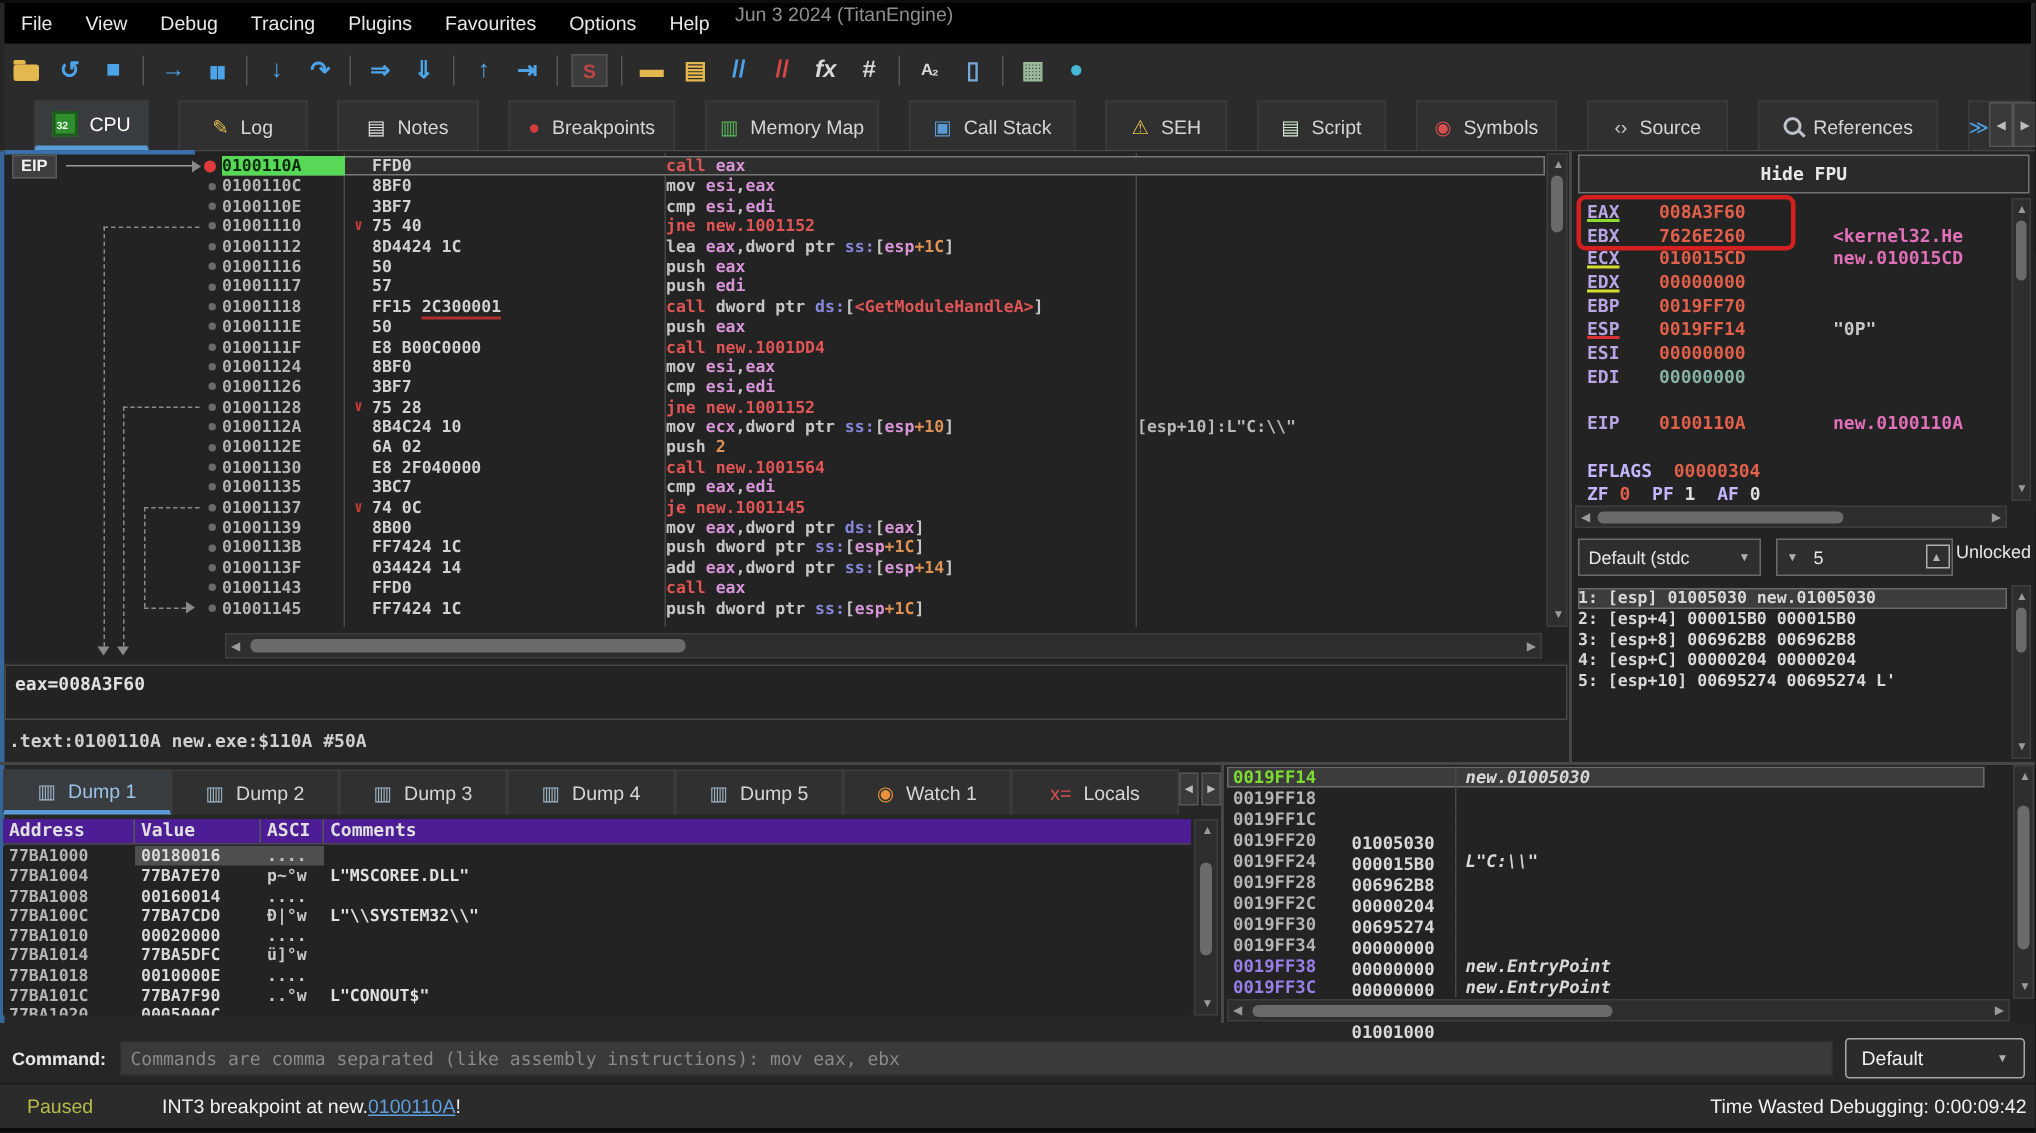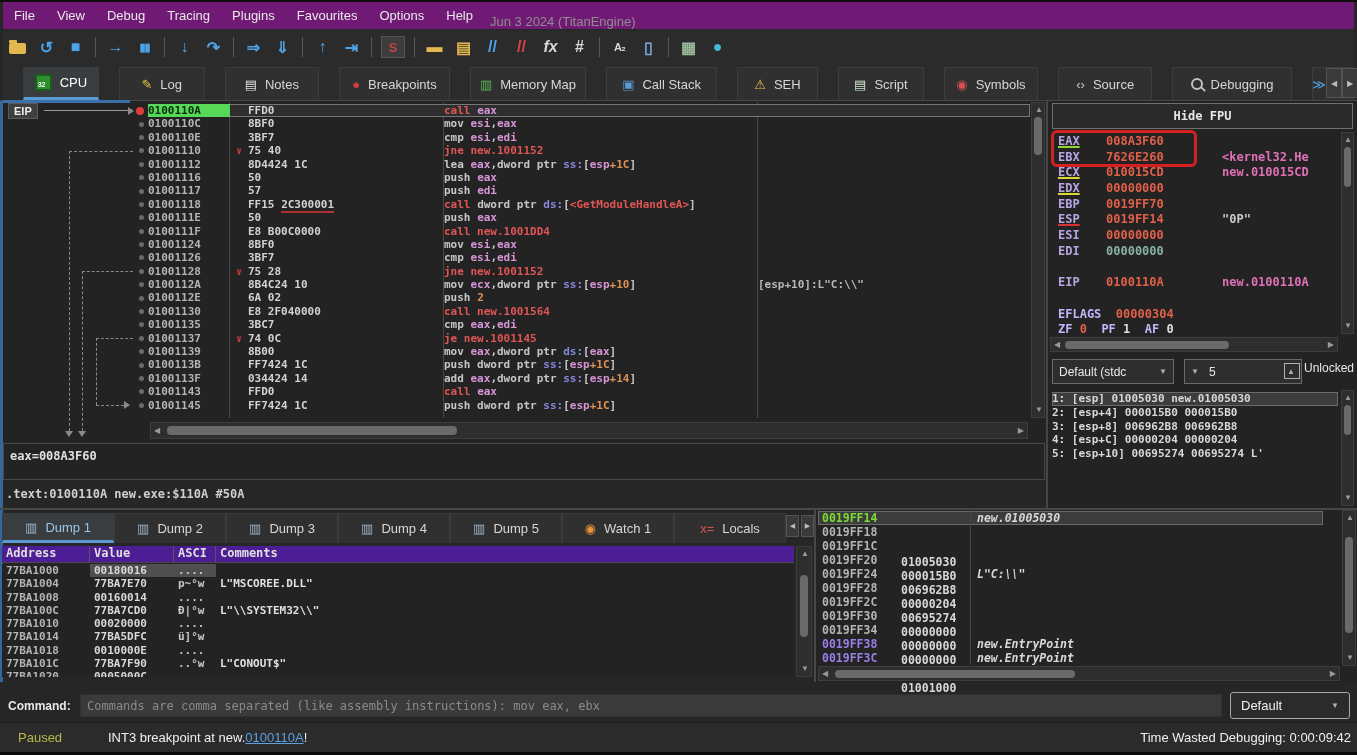--- a/index.html
+++ b/index.html
@@ -4,21 +4,21 @@
 <style>
   html,body{margin:0;padding:0;background:#101010;}
   .app{position:relative;width:1357px;height:755px;background:#262626;overflow:hidden;
        font-family:"Liberation Sans",sans-serif;color:#e6e6e6;}
   .mono{font-family:"DejaVu Sans Mono",monospace;}
   .edge-left{position:absolute;left:0;top:100px;width:3px;height:582px;background:#35679c;}
   .edge-top{position:absolute;left:0;top:0;width:100%;height:2px;background:#0d0d0d;}
   .edge-bottom{position:absolute;left:0;top:752px;width:100%;height:3px;background:#0a0a0a;}
 
   
-  .menubar{position:absolute;left:3px;top:2px;right:3px;height:27px;display:flex;align-items:flex-end;background:#701a75;}
+  .menubar{position:absolute;left:3px;top:2px;right:3px;height:27px;display:flex;align-items:flex-start;background:#000000;}
   .menu-item{padding:0 11px;font-size:13px;color:#e8e8e8;line-height:27px;cursor:default;}
   .build-info{margin-left:6px;font-size:13px;color:#8f8f8f;}
 
   
   .toolbar{position:absolute;left:3px;top:30px;right:3px;height:34px;display:flex;align-items:center;background:#2b2b2b;}
   .tb-btn{width:29px;height:26px;display:flex;align-items:center;justify-content:center;
           font-size:16px;font-weight:bold;cursor:default;}
   .tb-btn.small{font-size:11px;letter-spacing:-1px;}
   .tb-btn.boxed{background:#3d3d3d;border:1px solid #555;width:22px;height:20px;font-size:13px;margin:0 4px;}
   .tb-sep{width:1px;height:20px;background:#575757;margin:0 5px;}
@@ -251,21 +251,21 @@
       <div class="tab">
         <i class="tabicon" style="color: rgb(216, 80, 80);">◉</i>
         <span>Symbols</span>
       </div>
       <div class="tab">
         <i class="tabicon" style="color: rgb(200, 200, 200);">‹›</i>
         <span>Source</span>
       </div>
       <div class="tab">
         <i class="tabicon ic-magnifier"></i>
-        <span>Debugging</span>
+        <span>References</span>
       </div>
       <div class="tab">
         <i class="tabicon" style="color: rgb(77, 163, 232);">≫</i>
         <span>Thr</span>
       </div>
     </div>
   <div class="tab-scroll" style="left:1326px">◀</div>
   <div class="tab-scroll" style="left:1342px">▶</div>
   <div class="hline" style="left:0;top:100px;width:1357px;height:1px"></div>
 

